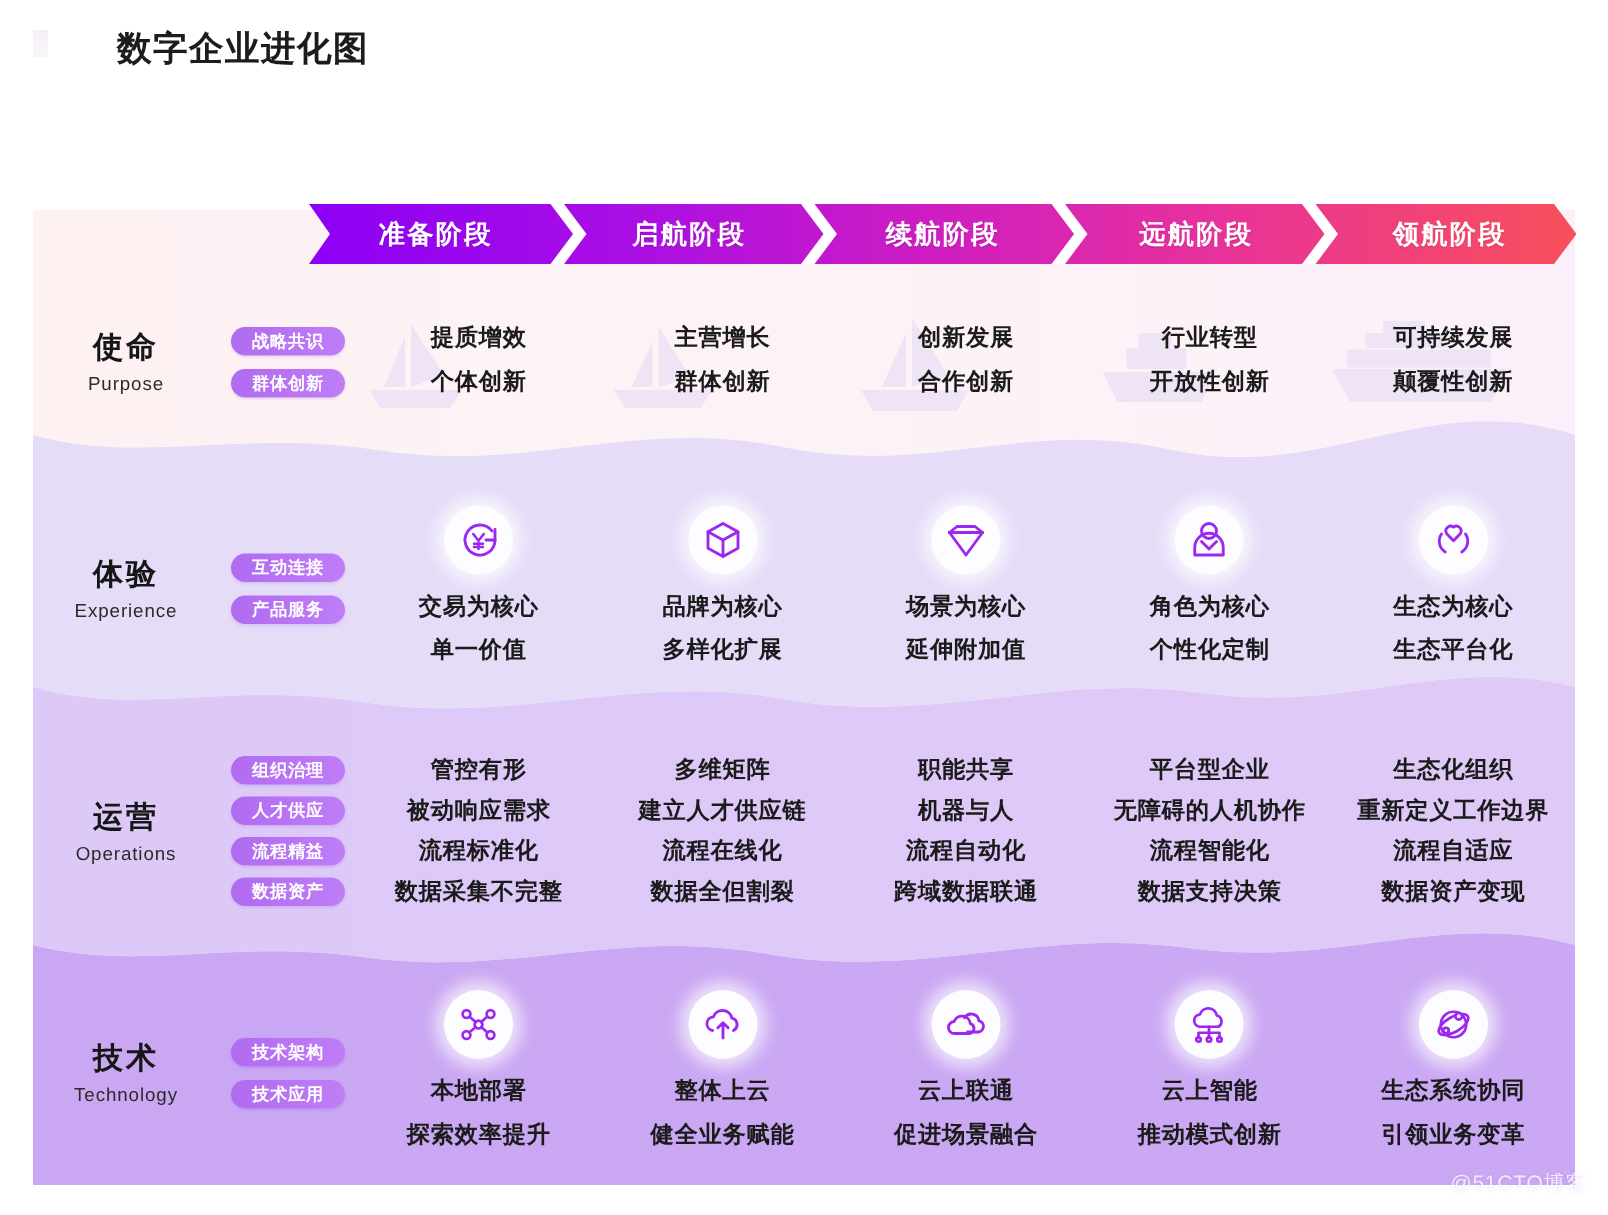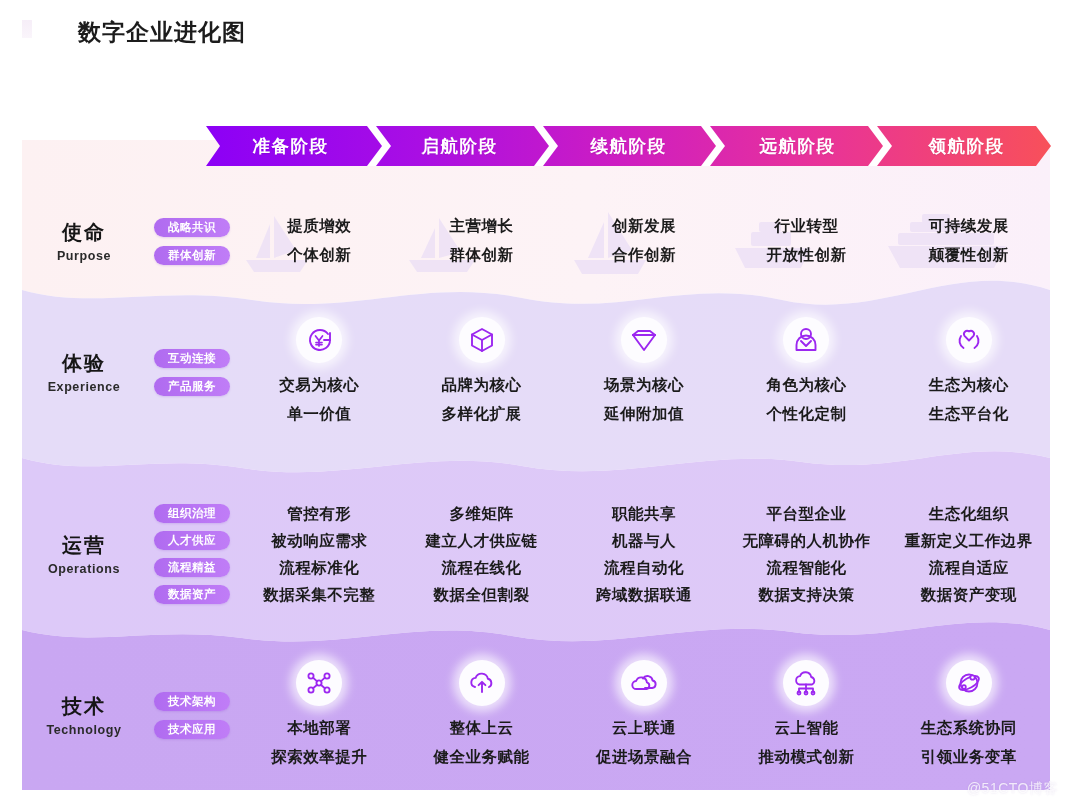--- a/index.html
+++ b/index.html
@@ -23,44 +23,44 @@
     position:absolute;left:22px;top:20px;width:10px;height:18px;
     background:linear-gradient(180deg,#f6eef8,#faf5fb);
   }
 
   
   .bands{position:absolute;left:22px;top:140px;width:1028px;height:650px;}
   .bandsvg{position:absolute;left:0;top:0;width:1028px;height:650px;}
 
   
   .stagebar{
-    position:absolute;left:206px;top:126px;width:845px;height:28px;
+    position:absolute;left:206px;top:136px;width:845px;height:28px;
   }
   .stagesvg{position:absolute;left:0;top:0;}
   .stagelabels{position:absolute;left:0;top:0;width:845px;height:40px;display:flex;}
   .stagelabel{
     flex:1;display:flex;align-items:center;justify-content:center;
     color:#ffffff;font-size:17.5px;font-weight:bold;letter-spacing:1.5px;
     text-shadow:0 1px 1px rgba(0,0,0,.08);
   }
 
   
   .row{position:absolute;left:22px;width:1028px;display:flex;align-items:center;}
   #row-purpose   {top:182px;height:118px;}
-  #row-experience{top:288px;height:168px;}
+  #row-experience{top:308px;height:168px;}
   #row-operations{top:468px;height:172px;}
   #row-technology{top:640px;height:150px;}
 
   .rowhead{
     width:124px;flex:0 0 124px;
     display:flex;flex-direction:column;align-items:center;justify-content:center;
     text-align:center;
   }
   .rowhead .cn{font-size:20px;font-weight:bold;color:#161616;letter-spacing:2px;line-height:1.25;}
-  .rowhead .en{font-size:12.5px;font-weight:bold;color:#2a2a2a;letter-spacing:.6px;margin-top:4px;}
+  .rowhead .en{font-size:12.5px;font-weight:normal;color:#2a2a2a;letter-spacing:.6px;margin-top:4px;}
 
   .rowtags{
     width:92px;flex:0 0 92px;
     display:flex;flex-direction:column;align-items:center;justify-content:center;
     gap:9px;
   }
   .tag{
     width:76px;height:19px;border-radius:10px;
     background:linear-gradient(90deg,#b06bf0,#c07df7);
     color:#ffffff;font-size:11.5px;font-weight:bold;letter-spacing:.5px;

